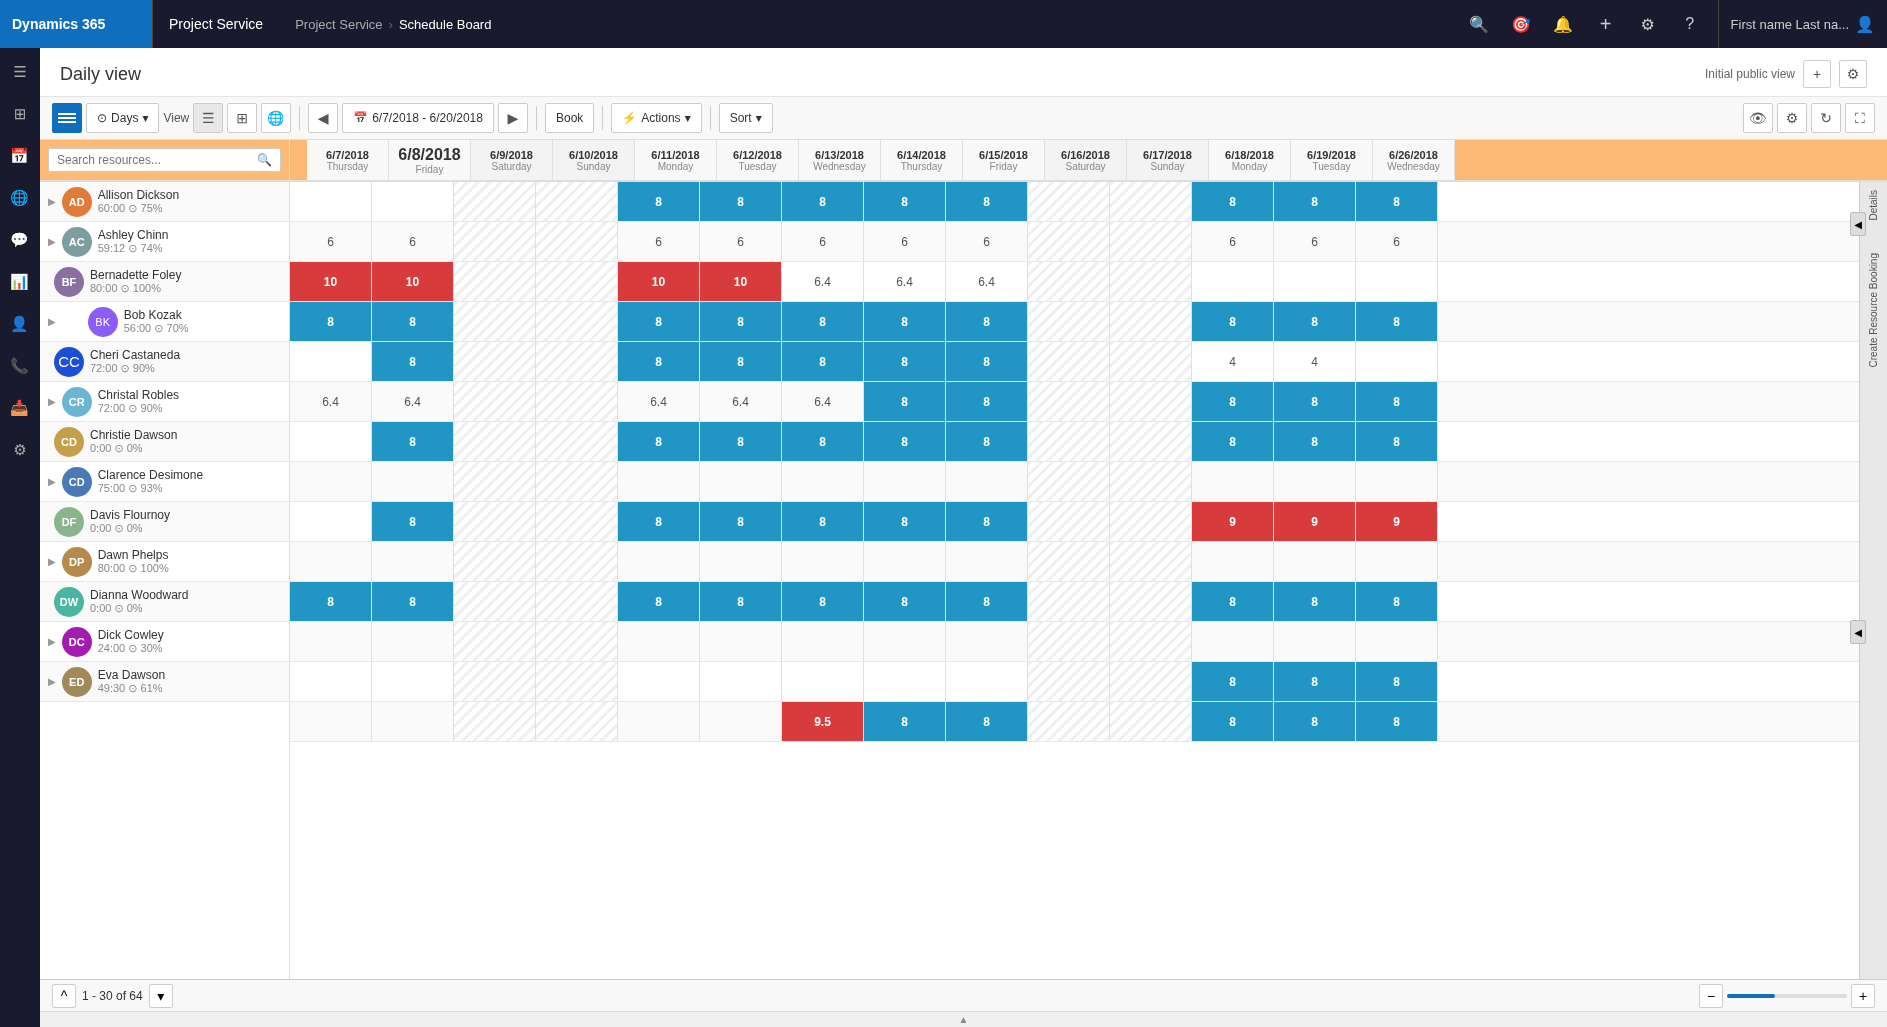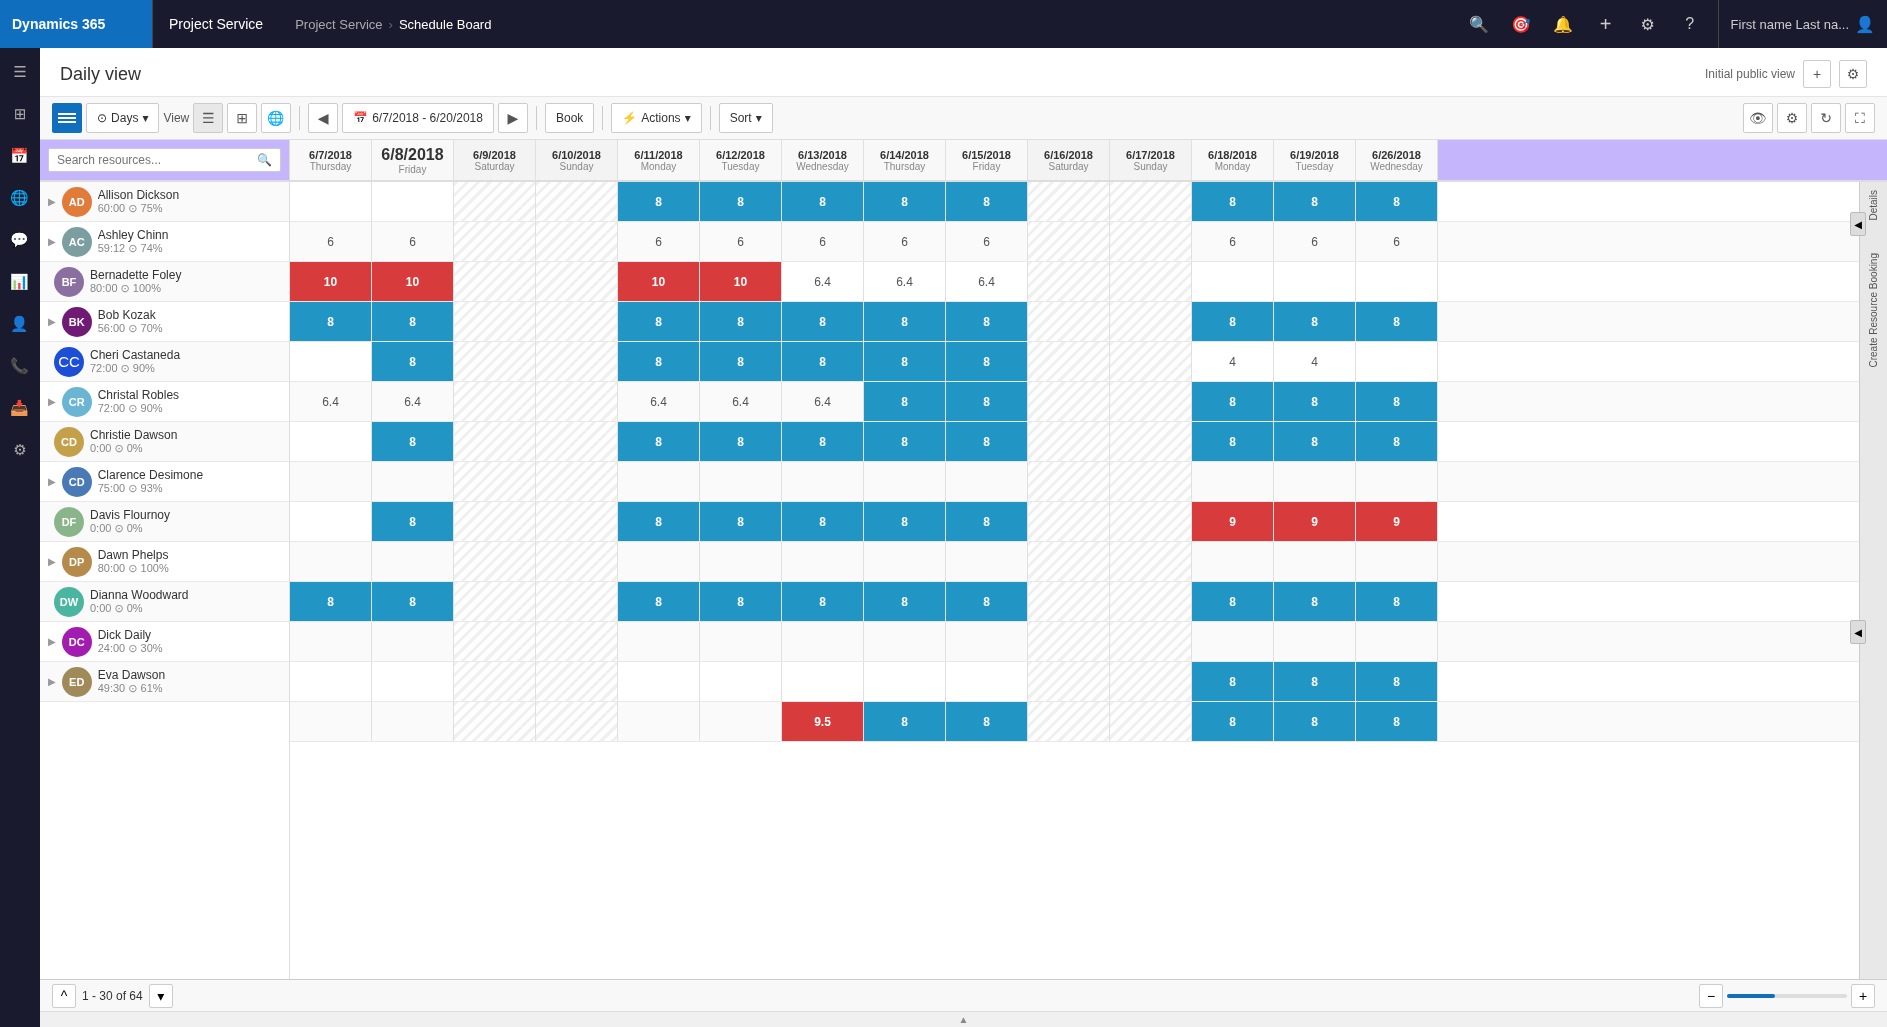--- a/index.html
+++ b/index.html
@@ -358,21 +358,21 @@
     </button>
     <div style="flex:1"></div>
     <button class="toolbar-icon-btn">👁</button>
     <button class="toolbar-icon-btn">⚙</button>
     <button class="toolbar-icon-btn">↻</button>
     <button class="toolbar-icon-btn">⛶</button>
   </div>
 
   <div class="schedule-body" style="flex:1;overflow:hidden;display:flex;flex-direction:column;">
 
-    <div style="display:flex;flex-shrink:0;border-bottom:2px solid #ddd;background:#c4b5fd;">
+    <div style="display:flex;flex-shrink:0;border-bottom:2px solid #ddd;background:#fdba74;gap:17px;">
 
       <div style="width:250px;min-width:250px;border-right:1px solid #ddd;padding:8px;flex-shrink:0;">
         <div class="resource-search-inner">
           <input type="text" placeholder="Search resources..." style="">
           <span class="search-icon">🔍</span>
         </div>
       </div>
 
       <div id="date-headers-container" style="display:flex;overflow:hidden;flex:1;">
       <div class="date-col-header" style="min-width: 82px; width: 82px; border-right: 1px solid rgb(224, 224, 224); display: flex; flex-direction: column; align-items: center; justify-content: center; padding: 4px 2px; flex-shrink: 0; background: rgb(248, 248, 248);">
@@ -458,21 +458,21 @@
           <div style="display: flex; align-items: center; padding: 4px 8px; gap: 6px; border-bottom: 1px solid rgb(232, 232, 232); min-height: 40px; background: rgb(250, 250, 250); cursor: pointer;">
       <span style="font-size:10px;color:#999;"></span>
       <div style="width:30px;height:30px;border-radius:50%;background:#8a6fa0;display:flex;align-items:center;justify-content:center;font-size:11px;color:#fff;font-weight:600;flex-shrink:0;">BF</div>
       <div style="flex:1;min-width:0;">
         <div style="font-size:12px;font-weight:500;color:#333;white-space:nowrap;overflow:hidden;text-overflow:ellipsis;">Bernadette Foley</div>
         <div style="font-size:11px;color:#888;">80:00 ⊙  100%</div>
       </div>
     </div>
           <div style="display: flex; align-items: center; padding: 4px 8px; gap: 6px; border-bottom: 1px solid rgb(232, 232, 232); min-height: 40px; background: rgb(255, 255, 255); cursor: pointer;">
       <span style="font-size:10px;color:#999;">▶</span>
-      <div style="width:30px;height:30px;border-radius:50%;background:#701a75;display:flex;align-items:center;justify-content:center;font-size:11px;color:#fff;font-weight:700;flex-shrink:0;">BK</div>
+      <div style="width:30px;height:30px;border-radius:50%;background:#8b5cf6;display:flex;align-items:center;justify-content:center;font-size:11px;color:#fff;font-weight:400;flex-shrink:0;margin-left:26px;">BK</div>
       <div style="flex:1;min-width:0;">
         <div style="font-size:12px;font-weight:500;color:#333;white-space:nowrap;overflow:hidden;text-overflow:ellipsis;">Bob Kozak</div>
         <div style="font-size:11px;color:#888;">56:00 ⊙  70%</div>
       </div>
     </div>
           <div style="display: flex; align-items: center; padding: 4px 8px; gap: 6px; border-bottom: 1px solid rgb(232, 232, 232); min-height: 40px; background: rgb(250, 250, 250); cursor: pointer;">
       <span style="font-size:10px;color:#999;"></span>
       <div style="width:30px;height:30px;border-radius:50%;background:#1d4ed8;display:flex;align-items:center;justify-content:center;font-size:15px;color:#fff;font-weight:400;flex-shrink:0;">CC</div>
       <div style="flex:1;min-width:0;">
         <div style="font-size:12px;font-weight:500;color:#333;white-space:nowrap;overflow:hidden;text-overflow:ellipsis;">Cheri Castaneda</div>
@@ -524,21 +524,21 @@
       <div style="width:30px;height:30px;border-radius:50%;background:#4ab5a0;display:flex;align-items:center;justify-content:center;font-size:11px;color:#fff;font-weight:600;flex-shrink:0;">DW</div>
       <div style="flex:1;min-width:0;">
         <div style="font-size:12px;font-weight:500;color:#333;white-space:nowrap;overflow:hidden;text-overflow:ellipsis;">Dianna Woodward</div>
         <div style="font-size:11px;color:#888;">0:00 ⊙  0%</div>
       </div>
     </div>
           <div style="display: flex; align-items: center; padding: 4px 8px; gap: 6px; border-bottom: 1px solid rgb(232, 232, 232); min-height: 40px; background: rgb(255, 255, 255); cursor: pointer;">
       <span style="font-size:10px;color:#999;">▶</span>
       <div style="width:30px;height:30px;border-radius:50%;background:#a21caf;display:flex;align-items:center;justify-content:center;font-size:11px;color:#fff;font-weight:600;flex-shrink:0;">DC</div>
       <div style="flex:1;min-width:0;">
-        <div style="font-size:12px;font-weight:500;color:#333;white-space:nowrap;overflow:hidden;text-overflow:ellipsis;">Dick Daily</div>
+        <div style="font-size:12px;font-weight:500;color:#333;white-space:nowrap;overflow:hidden;text-overflow:ellipsis;">Dick Cowley</div>
         <div style="font-size:11px;color:#888;">24:00 ⊙  30%</div>
       </div>
     </div>
           <div style="display: flex; align-items: center; padding: 4px 8px; gap: 6px; border-bottom: 1px solid rgb(232, 232, 232); min-height: 40px; background: rgb(250, 250, 250); cursor: pointer;">
       <span style="font-size:10px;color:#999;">▶</span>
       <div style="width:30px;height:30px;border-radius:50%;background:#a08a5a;display:flex;align-items:center;justify-content:center;font-size:11px;color:#fff;font-weight:600;flex-shrink:0;">ED</div>
       <div style="flex:1;min-width:0;">
         <div style="font-size:12px;font-weight:500;color:#333;white-space:nowrap;overflow:hidden;text-overflow:ellipsis;">Eva Dawson</div>
         <div style="font-size:11px;color:#888;">49:30 ⊙  61%</div>
       </div>

